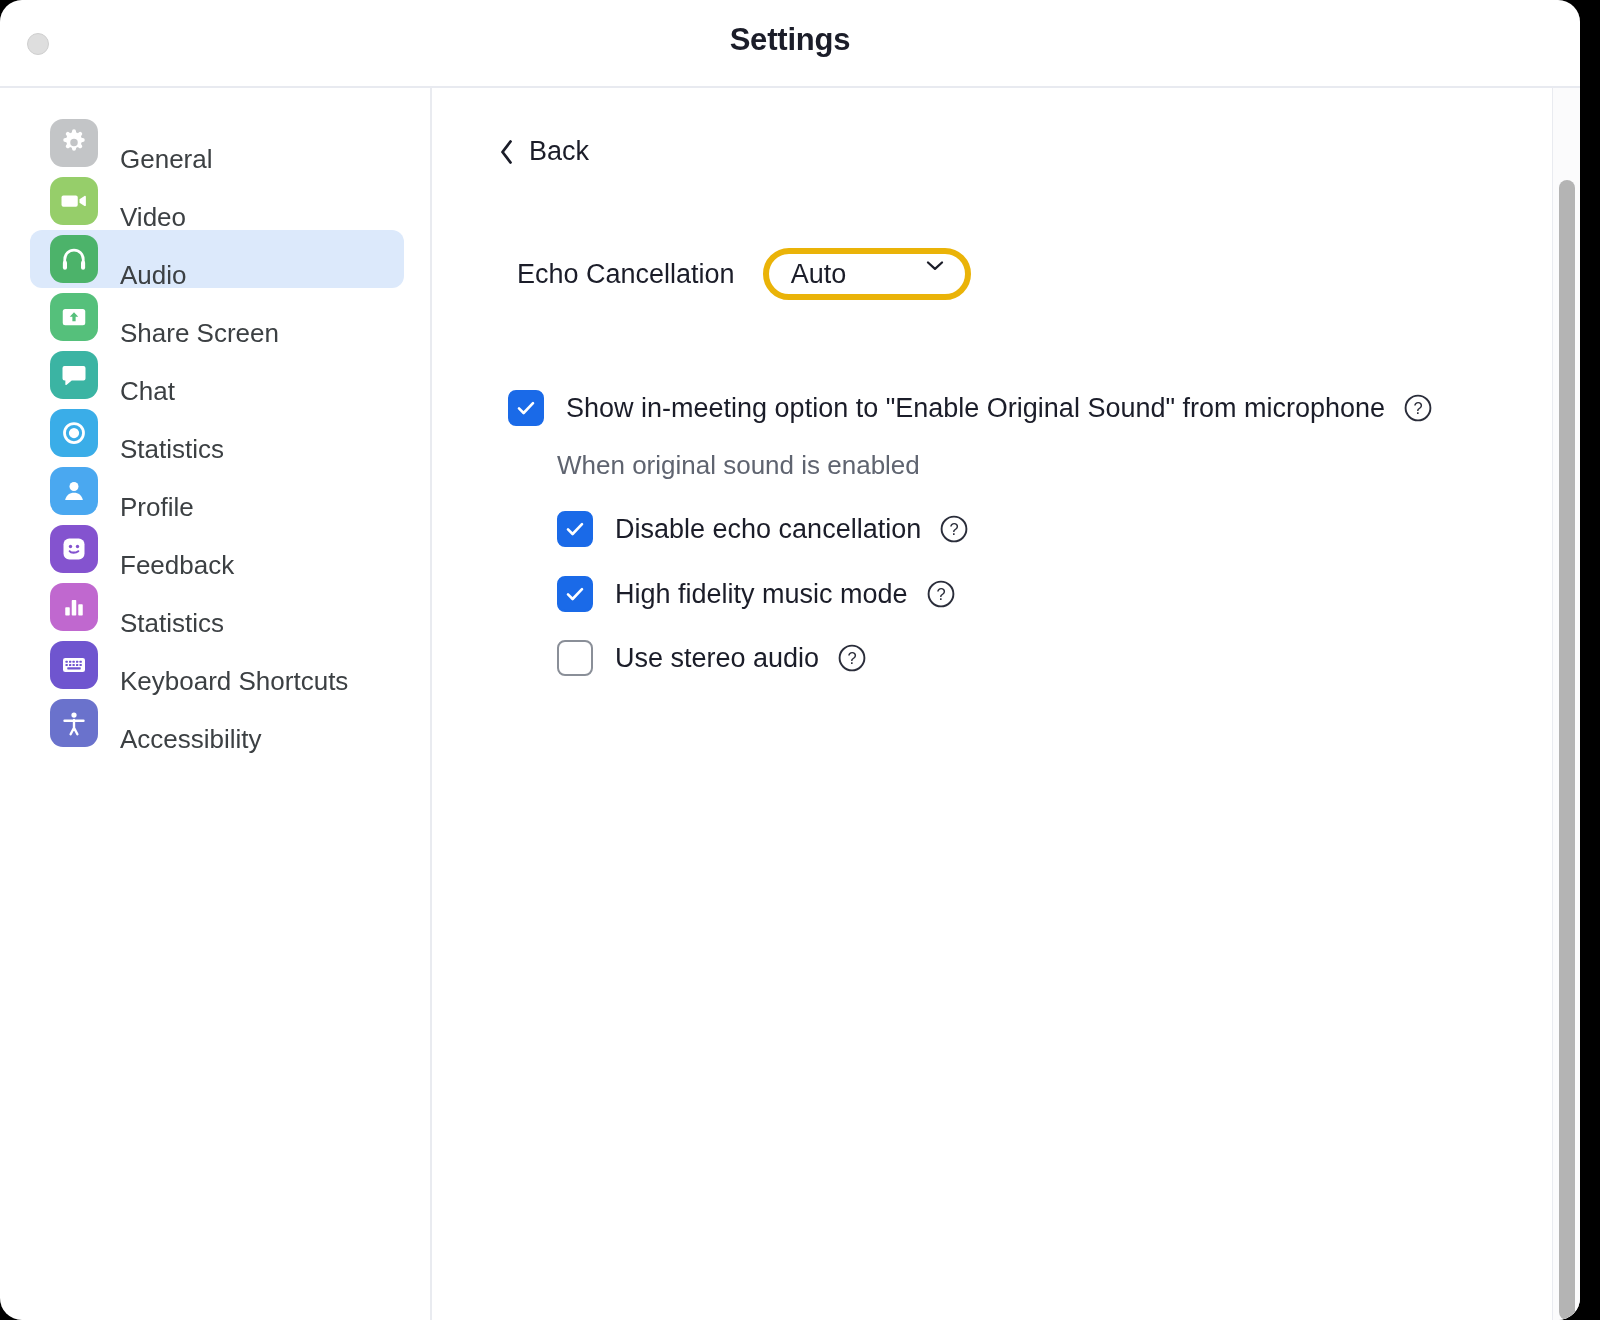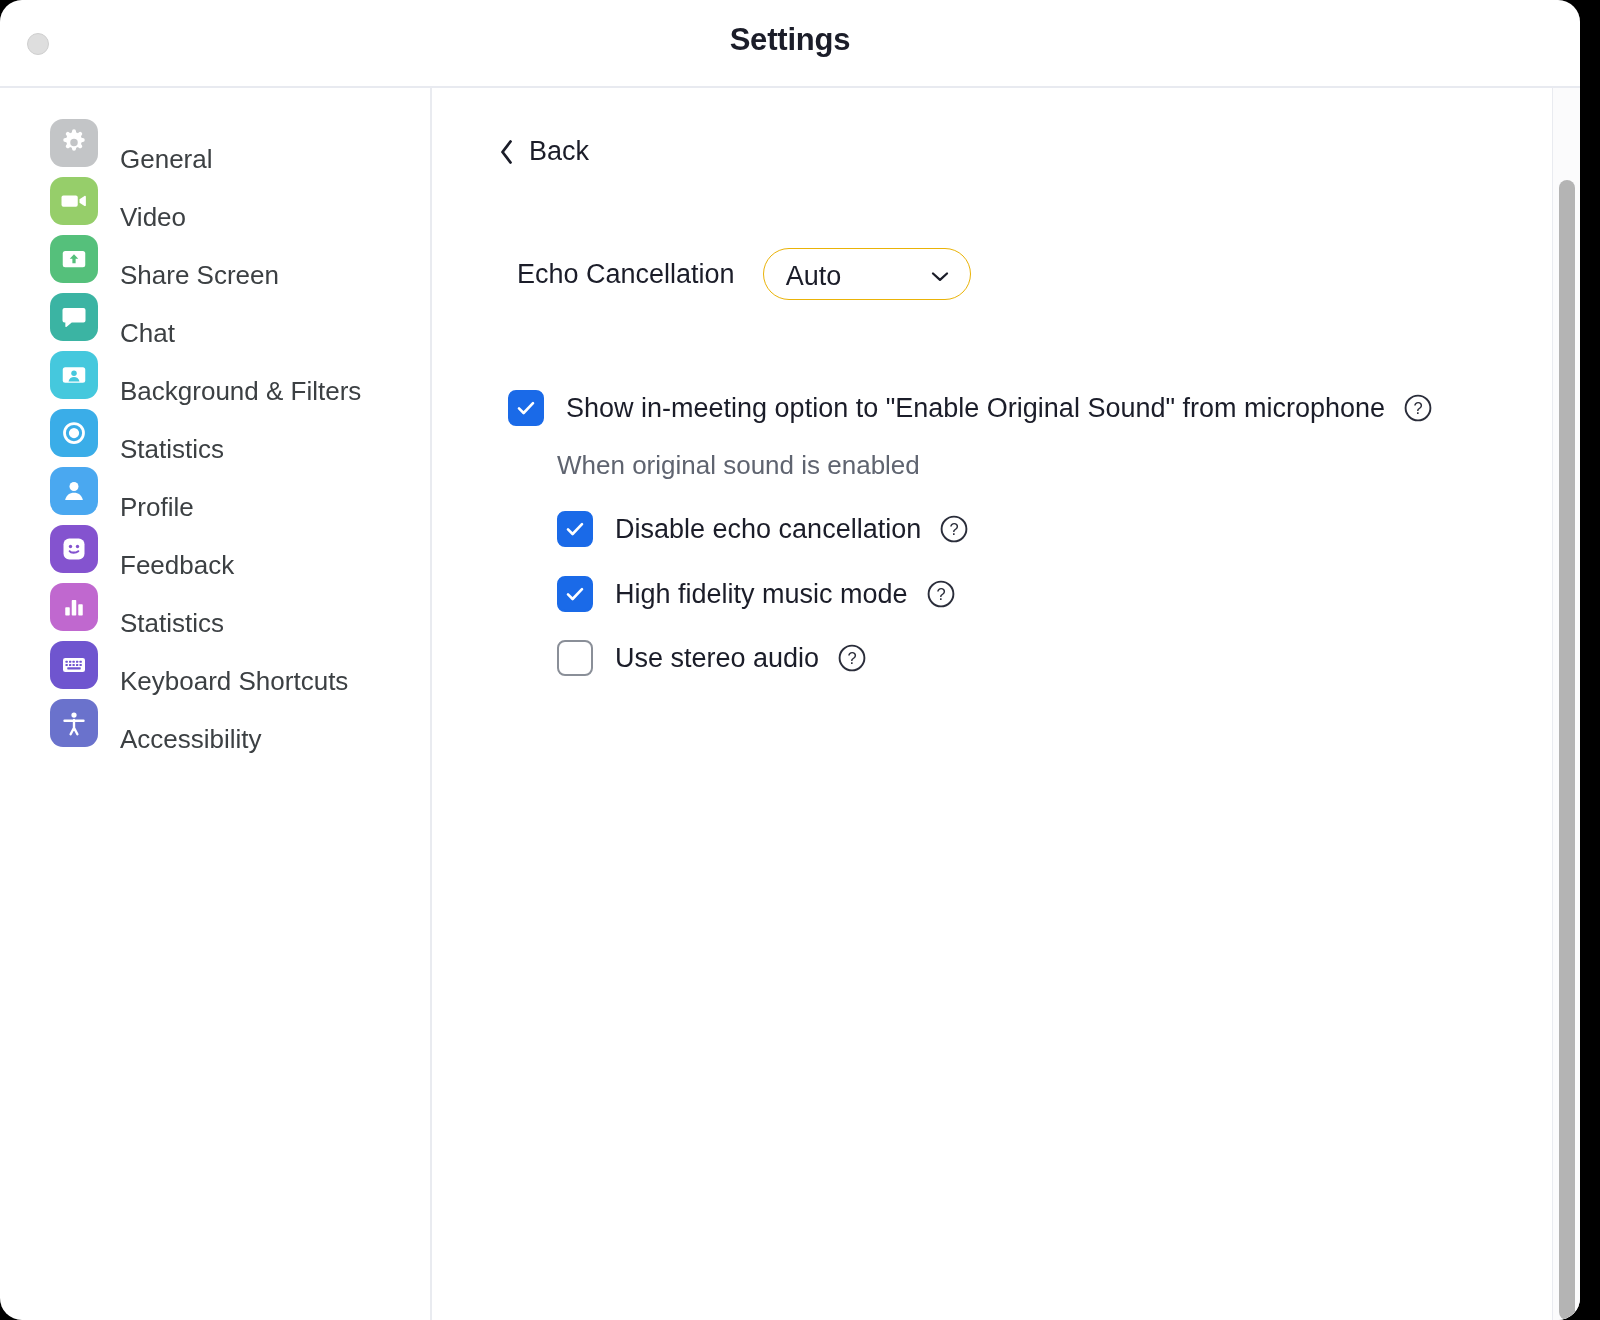--- a/index.html
+++ b/index.html
@@ -133,25 +133,24 @@
     align-items: center;
   }
   #echo-label {
     font-size: 27px;
     color: #1b1d29;
     margin-right: 28px;
   }
   #echo-select {
     width: 208px;
     height: 52px;
-    border: 1px solid #eab308;
+    border: 6px solid #eab308;
     border-radius: 26px;
     background: #ffffff;
     display: flex;
-    align-items: center;
     padding: 5px 20px 0 22px;
     cursor: pointer;
   }
   #echo-select-value {
     flex: 1 1 auto;
     font-size: 27px;
     color: #1b1d29;
   }
 
   .check-row {
@@ -251,50 +250,50 @@
 
       <div class="nav-item">
         <div class="nav-icon" style="background:#96ce6a">
           <svg width="30" height="30" viewBox="0 0 24 24">
               <path fill="#ffffff" d="M3.5 7.5h10a1.5 1.5 0 0 1 1.5 1.5v6a1.5 1.5 0 0 1-1.5 1.5h-10A1.5 1.5 0 0 1 2 15V9a1.5 1.5 0 0 1 1.5-1.5zM16.4 10.6l4-2.6c.5-.33 1.1.03 1.1.62v6.76c0 .59-.6.95-1.1.62l-4-2.6z"></path>
             </svg>
         </div>
         <div class="nav-label">Video</div>
       </div>
 
+      <div class="nav-item active">
+        <div class="nav-icon" style="background:#4cb36a">
+          <svg width="30" height="30" viewBox="0 0 24 24">
+            <path fill="none" stroke="#ffffff" stroke-width="2.2" d="M4.6 16.5v-4.2a7.4 7.4 0 0 1 14.8 0v4.2"></path>
+            <rect fill="#ffffff" x="3.1" y="13.4" width="3.3" height="7.2" rx="1.65"></rect>
+            <rect fill="#ffffff" x="17.6" y="13.4" width="3.3" height="7.2" rx="1.65"></rect>
+          </svg>
+        </div>
+        <div class="nav-label">Audio</div>
+      </div>
 
       <div class="nav-item">
         <div class="nav-icon" style="background:#55c07b">
           <svg width="30" height="30" viewBox="0 0 24 24">
             <rect fill="#ffffff" x="3" y="5.5" width="18" height="13" rx="2"></rect>
             <path fill="#55c07b" d="M12 8.2l3.4 3.6h-2.1v3.6h-2.6v-3.6H8.6z"></path>
           </svg>
         </div>
         <div class="nav-label">Share Screen</div>
       </div>
 
       <div class="nav-item">
         <div class="nav-icon" style="background:#3bb4a3">
           <svg width="30" height="30" viewBox="0 0 24 24">
               <path fill="#ffffff" d="M4.4 4.8h15.2a1.6 1.6 0 0 1 1.6 1.6v8.3a1.6 1.6 0 0 1-1.6 1.6H10.2l-4.3 3.6a.5.5 0 0 1-.82-.38v-3.22H4.4a1.6 1.6 0 0 1-1.6-1.6V6.4a1.6 1.6 0 0 1 1.6-1.6z"></path>
             </svg>
         </div>
         <div class="nav-label">Chat</div>
       </div>
 
-      <div class="nav-item">
-        <div class="nav-icon" style="background:#45c8dd">
-          <svg width="30" height="30" viewBox="0 0 24 24">
-            <rect fill="#ffffff" x="3" y="5.8" width="18" height="12.4" rx="2"></rect>
-            <circle fill="#45c8dd" cx="12" cy="10.6" r="2.2"></circle>
-            <path fill="#45c8dd" d="M7.6 17.1c.5-2.3 2.3-3.5 4.4-3.5s3.9 1.2 4.4 3.5z"></path>
-          </svg>
-        </div>
-        <div class="nav-label">Background &amp; Filters</div>
-      </div>
 
       <div class="nav-item">
         <div class="nav-icon" style="background:#3aade8">
           <svg width="30" height="30" viewBox="0 0 24 24">
             <circle fill="none" stroke="#ffffff" stroke-width="2.2" cx="12" cy="12" r="7.6"></circle>
             <circle fill="#ffffff" cx="12" cy="12" r="4.1"></circle>
           </svg>
         </div>
         <div class="nav-label">Statistics</div>
       </div>

